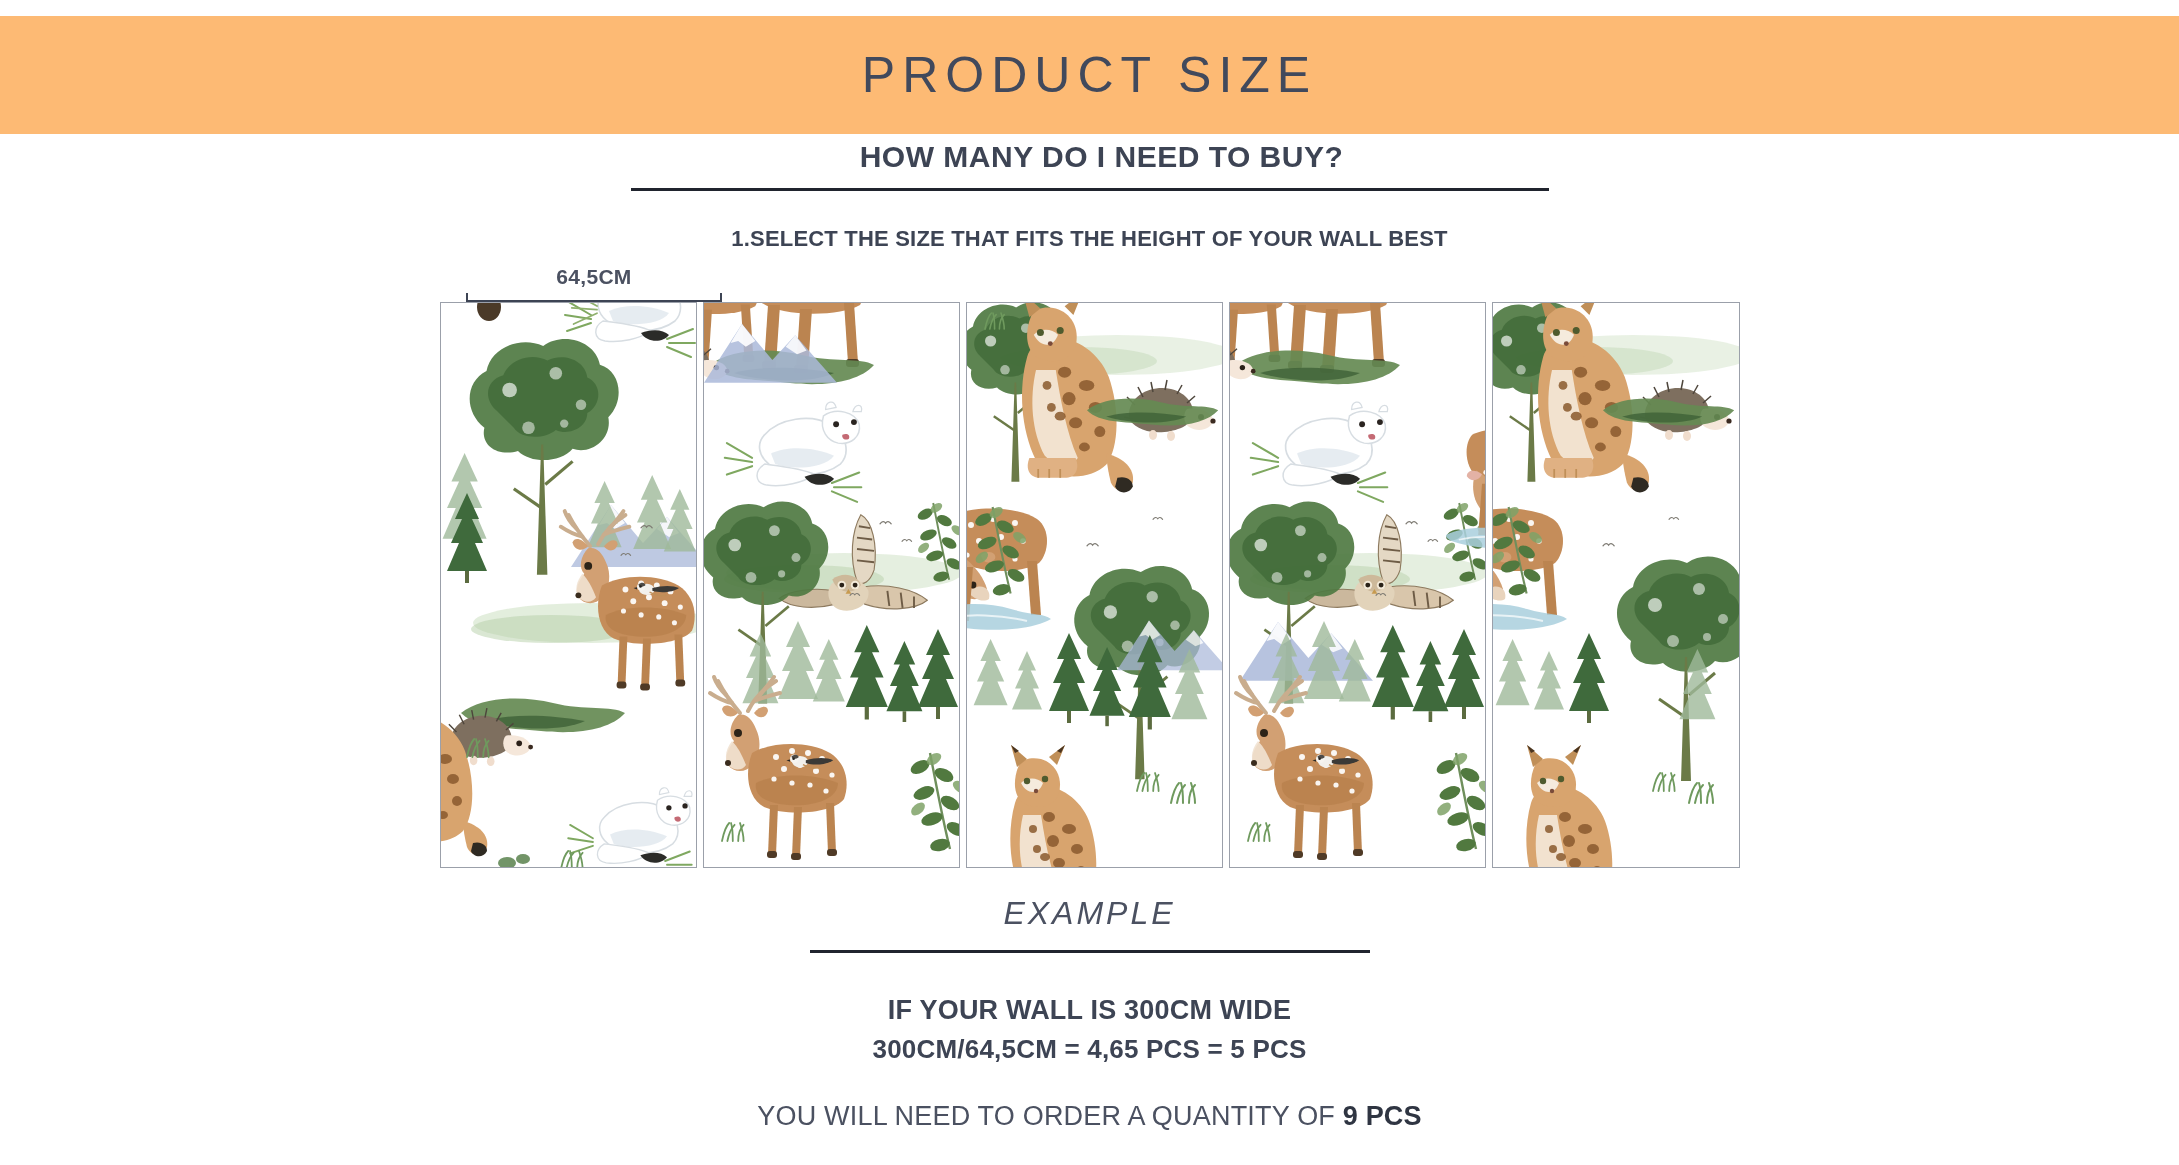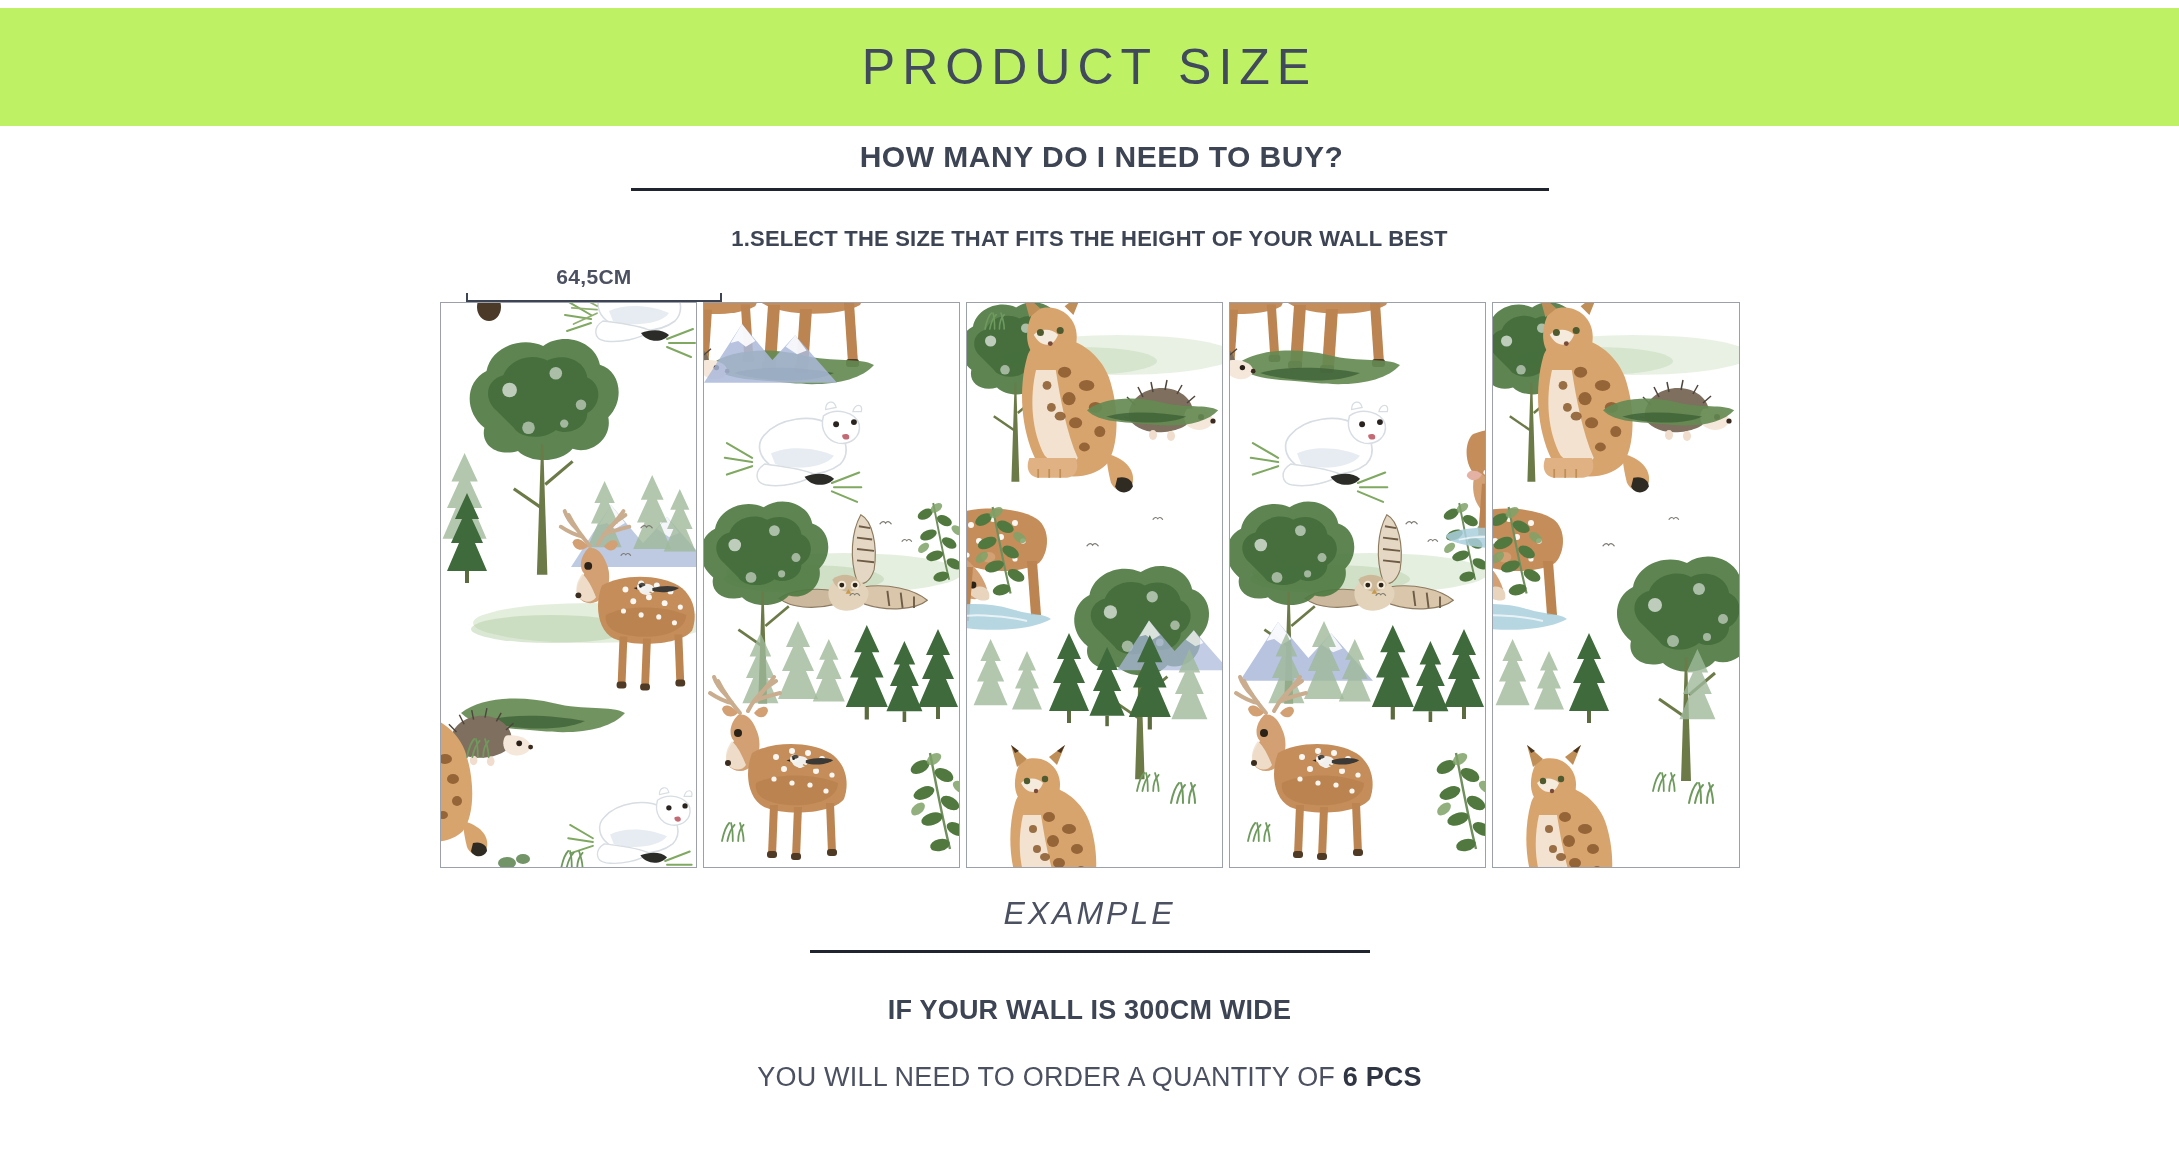--- a/index.html
+++ b/index.html
@@ -10,23 +10,23 @@
     width: 2179px; height: 1165px;
     font-family: "Liberation Sans", sans-serif;
     color: #3d4454;
     position: relative;
     overflow: hidden;
   }
 
   
   .header-band {
     position: absolute;
-    left: 0; top: 8px;
+    left: 0; top: 16px;
     width: 2179px; height: 118px;
-    background: #bef264;
+    background: #fdba74;
     display: flex;
     align-items: center;
     justify-content: center;
   }
   .header-title {
     font-size: 50px;
     font-weight: 300;
     letter-spacing: 7px;
     color: #41495c;
     white-space: nowrap;
@@ -897,16 +897,17 @@
           <use href="#birdmark"></use>
         </g>
     </svg>
   </div>
 </div>
 
 <div class="example">
   <div class="example-title">EXAMPLE</div>
   <div class="rule-mid"></div>
   <div class="example-l1">IF YOUR WALL IS 300CM WIDE</div>
+  <div class="example-l2">300CM/64,5CM = 4,65 PCS = 5 PCS</div>
   <div class="example-l3">
-    <span>YOU WILL NEED TO ORDER A QUANTITY OF </span><span class="strong">6 PCS</span>
+    <span>YOU WILL NEED TO ORDER A QUANTITY OF </span><span class="strong">9 PCS</span>
   </div>
 </div>
 
 </body></html>

